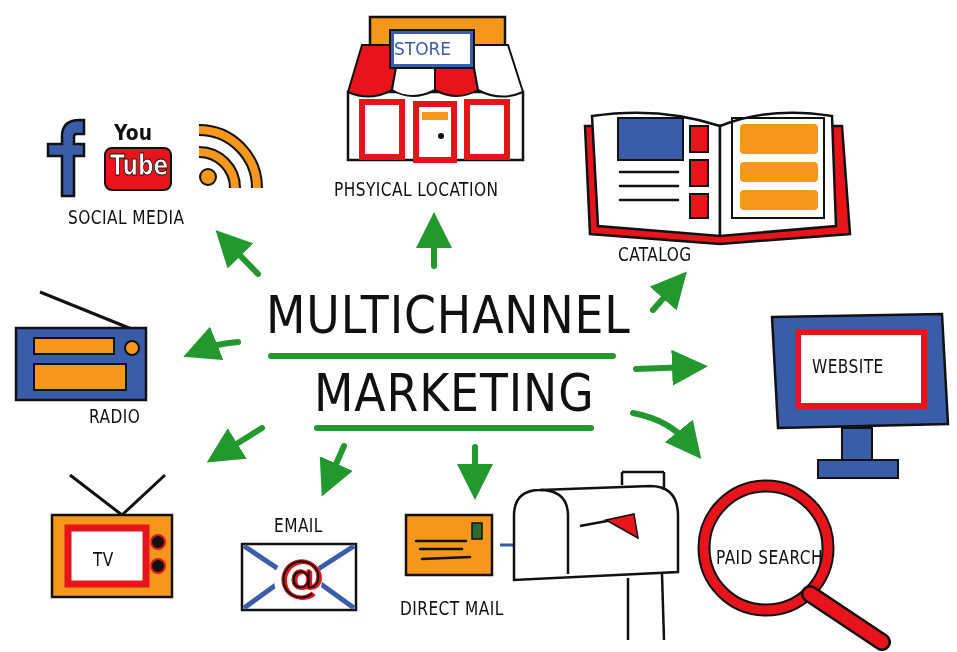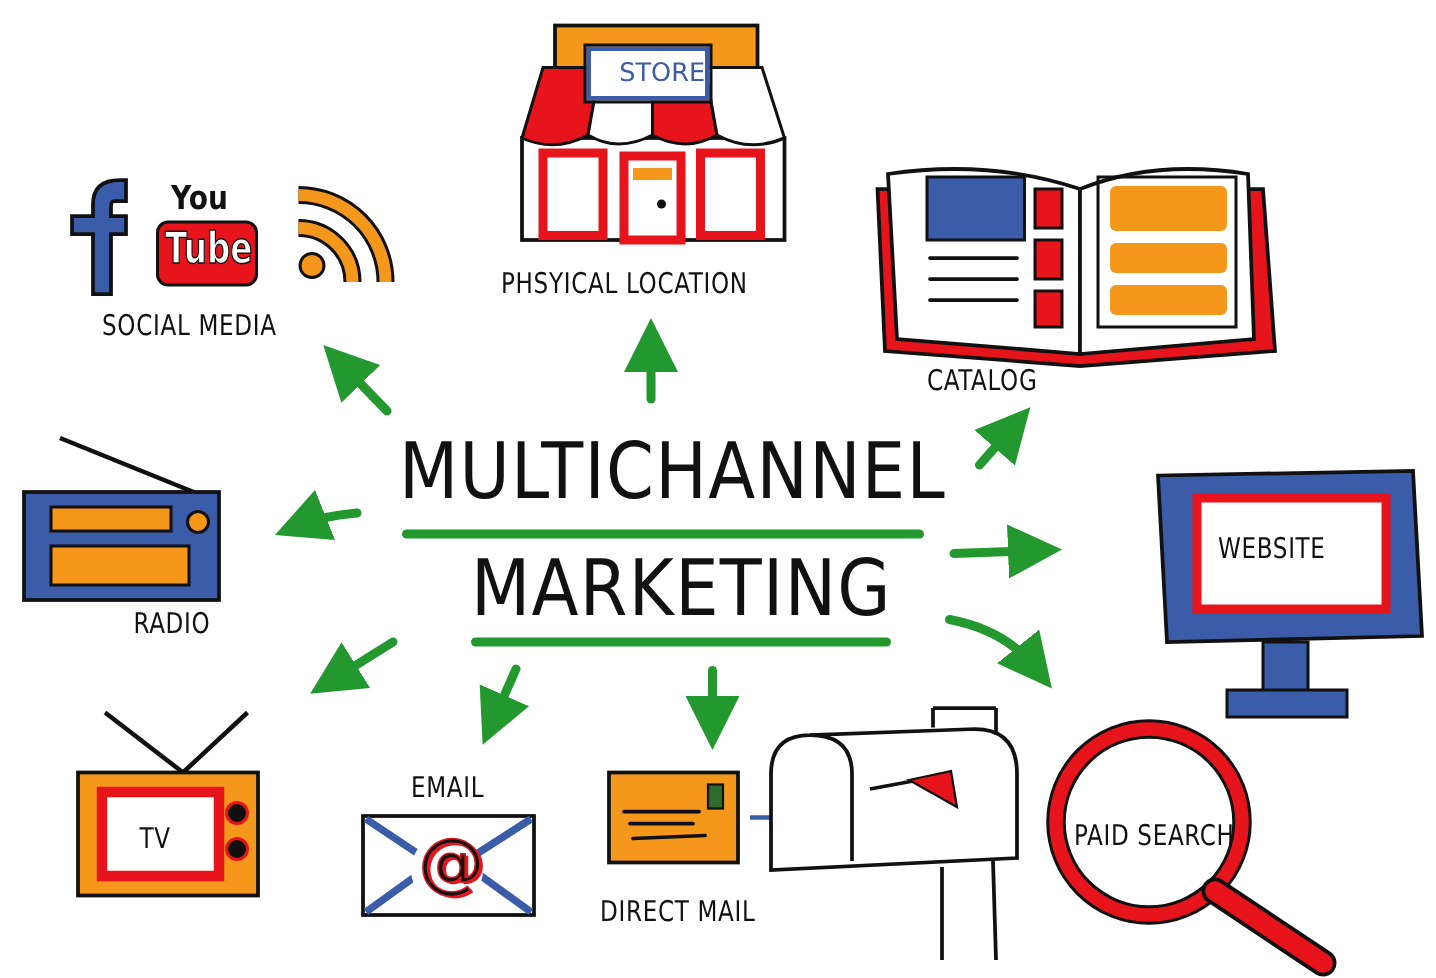--- a/index.html
+++ b/index.html
@@ -63,21 +63,21 @@
   <path d="M95,78 L95,33 L130,33 L138,78 Q117,90 95,78 Z" fill="#e8141b" stroke="#111" stroke-width="2"></path>
   <path d="M138,78 L130,33 L168,33 L183,80 Q160,90 138,78 Z" fill="#fff" stroke="#111" stroke-width="2"></path>
 
   <rect x="22" y="90" width="40" height="55" fill="#fff" stroke="#e8141b" stroke-width="6"></rect>
   <rect x="76" y="92" width="38" height="56" fill="#fff" stroke="#e8141b" stroke-width="6"></rect>
   <rect x="82" y="100" width="26" height="8" fill="#f5971a"></rect>
   <circle cx="101" cy="124" r="3" fill="#111"></circle>
   <rect x="127" y="90" width="40" height="55" fill="#fff" stroke="#e8141b" stroke-width="6"></rect>
 </svg>
 <div class="abs" style="left:391px;top:31px;width:76px;height:30px;background:#fff;border:3px solid #3b5ca8;outline:2px solid #111;">
-  <div class="inner-text" style="text-align:right;color:#3b5ca8;font-size:17px;line-height:30px;">STORE</div>
+  <div class="inner-text" style="text-align:left;color:#3b5ca8;font-size:17px;line-height:30px;">STORE</div>
 </div>
 <div class="label" style="left:334px;top:178px;">PHSYICAL LOCATION</div>
 
 <svg width="275" height="140" style="left:580px;top:104px;">
   <path d="M5,22 L10,130 L140,140 L270,130 L262,22 Z" fill="#e8141b" stroke="#111" stroke-width="2.5"></path>
   <path d="M12,12 L18,122 L140,132 L140,22 Q80,2 12,12 Z" fill="#fff" stroke="#111" stroke-width="2.5"></path>
   <path d="M140,22 L140,132 L256,122 L252,12 Q190,2 140,22 Z" fill="#fff" stroke="#111" stroke-width="2.5"></path>
   <rect x="38" y="14" width="65" height="42" fill="#3b5ca8" stroke="#111" stroke-width="2"></rect>
   <rect x="110" y="22" width="18" height="26" fill="#e8141b" stroke="#111" stroke-width="2"></rect>
   <rect x="110" y="56" width="18" height="26" fill="#e8141b" stroke="#111" stroke-width="2"></rect>

